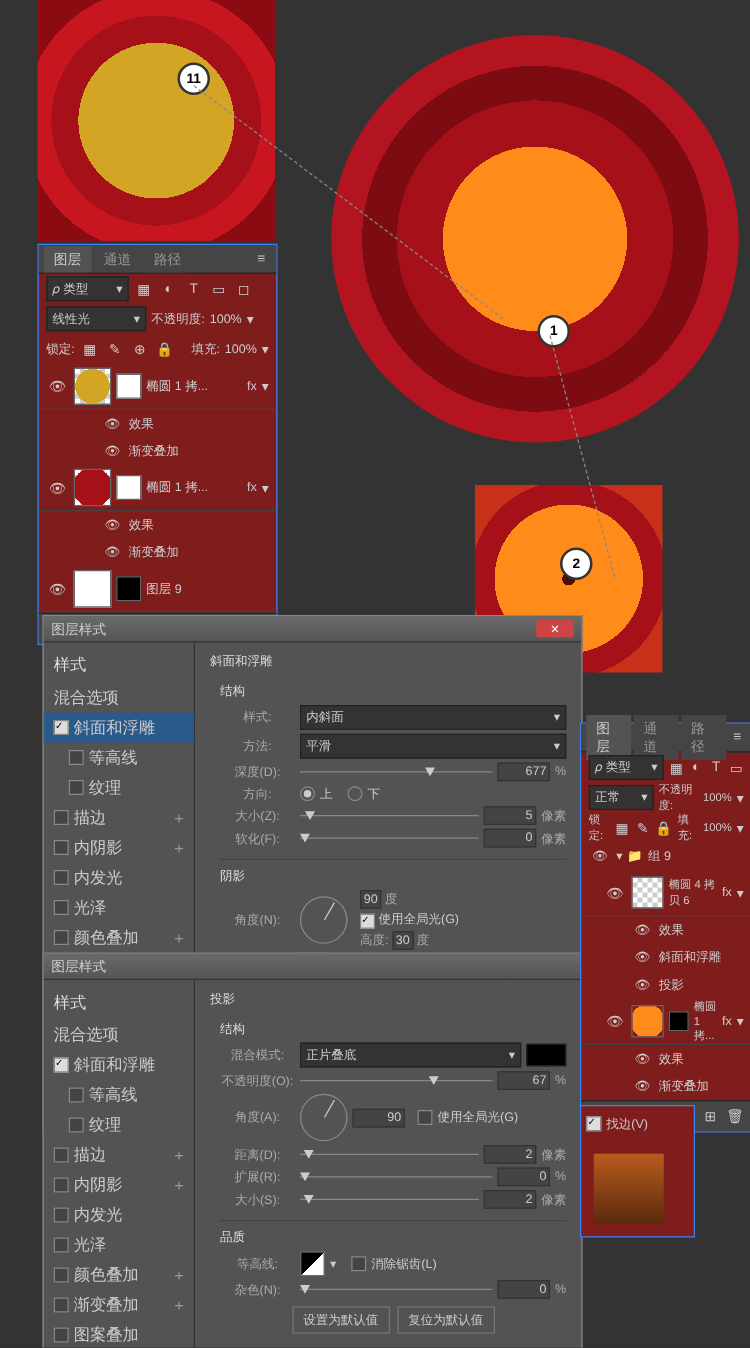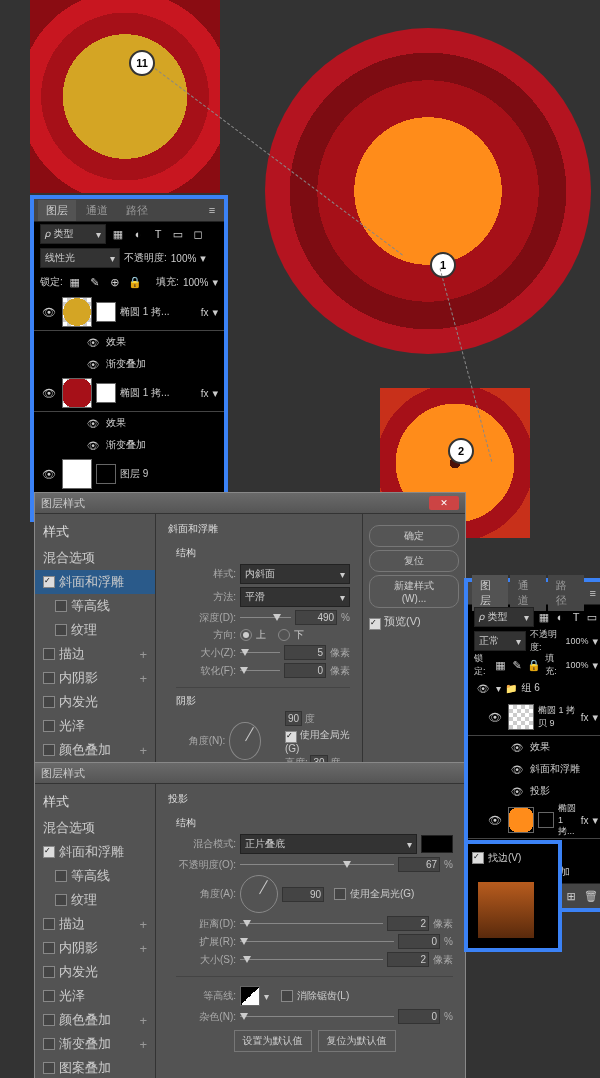--- a/index.html
+++ b/index.html
@@ -1,16 +1,16 @@
 <!DOCTYPE html>
 <html><head>
 <meta charset="utf-8">
 <style>
 body{margin:0;background:#333;font-family:"Microsoft YaHei",sans-serif;font-size:11px;color:#ccc;width:600px;height:1078px;position:relative;overflow:hidden}
-.panel{background:#000000;border:4px solid #3b82f6;position:absolute}
+.panel{background:#7f1d1d;border:1px solid #3b82f6;position:absolute}
 .panel-hdr{display:flex;align-items:center;height:22px;background:#454545;border-bottom:1px solid #222;padding:0 4px}
 .tab{padding:3px 8px;background:#535353;margin-right:2px;font-size:11px}
 .tab.inactive{background:#454545;color:#999}
 .row{display:flex;align-items:center;height:24px;padding:0 6px;gap:4px}
 .sel{background:#333;border:1px solid #222;height:18px;padding:0 4px;display:flex;align-items:center;justify-content:space-between;flex:1;font-size:10px}
 .ico{width:16px;height:16px;display:inline-flex;align-items:center;justify-content:center;font-size:11px;color:#ccc}
 .layer-row{display:flex;align-items:center;height:36px;padding:0 6px;gap:4px;border-bottom:1px solid #444}
 .eye{width:18px;text-align:center}
 .thumb{width:28px;height:28px;background:#000;border:1px solid #666;display:inline-block}
 .thumb.checker{background:repeating-conic-gradient(#ccc 0 25%,#fff 0 50%) 0 0/8px 8px}
@@ -28,21 +28,21 @@
 .side-item.hdr{color:#ddd;padding:5px 8px}
 .side-item.sel-item{background:#2a5a8a}
 .side-item .plus{margin-left:auto;color:#999}
 .chk{width:10px;height:10px;border:1px solid #888;display:inline-block;background:#444}
 .chk.on{background:#ddd}
 .chk.on::after{content:"✓";font-size:8px;color:#000;display:block;line-height:8px}
 .dlg-main{flex:1;padding:8px 12px}
 .sect-title{font-size:10px;color:#ddd;margin-bottom:4px}
 .sect{border-top:1px solid #444;padding:6px 0;margin-left:8px}
 .frow{display:flex;align-items:center;gap:4px;margin:3px 0;font-size:10px}
-.frow .lbl{width:60px;text-align:right;color:#aaa}
+.frow .lbl{width:60px;text-align:center;color:#aaa}
 .slider{flex:1;height:12px;position:relative;background:transparent}
 .slider::before{content:"";position:absolute;top:5px;left:0;right:0;height:1px;background:#888}
 .slider-thumb{position:absolute;top:2px;width:0;height:0;border-left:4px solid transparent;border-right:4px solid transparent;border-top:7px solid #ccc}
 .numbox{width:36px;background:#444;border:1px solid #333;padding:1px 2px;text-align:right;font-size:10px}
 .unit{font-size:10px;color:#aaa}
 .swatch{width:30px;height:16px;border:1px solid #222;display:inline-block}
 .radio{width:10px;height:10px;border:1px solid #888;border-radius:50%;display:inline-block;position:relative}
 .radio.on::after{content:"";position:absolute;inset:2px;background:#ccc;border-radius:50%}
 .angle-dial{width:36px;height:36px;border:1px solid #888;border-radius:50%;position:relative;background:#535353}
 .angle-dial::after{content:"";position:absolute;width:1px;height:16px;background:#ccc;left:50%;top:2px;transform-origin:bottom;transform:rotate(30deg)}
@@ -53,21 +53,21 @@
 .img-preview{position:absolute;border:none}
 .callout{position:absolute;width:22px;height:22px;background:#fff;border:2px solid #333;border-radius:50%;display:flex;align-items:center;justify-content:center;font-size:11px;color:#000;font-weight:bold}
 .dotted-line{position:absolute;border-top:1px dashed #888;transform-origin:left center}
 .mini-panel{position:absolute}
 .props-thumb{width:56px;height:56px;background:linear-gradient(#b85c1e,#5a2a0c);margin:10px}
 </style>
 </head>
 <body>
 
 <div class="img-preview" style="left:30px;top:0;width:190px;height:193px;background:radial-gradient(circle,#d4a524 0 46%,#a61018 46% 62%,#c81620 62% 78%,#8a0c12 78% 100%)"></div>
-<div class="callout" style="left:129px;top:50px">11</div>
+<div class="callout" style="left:142px;top:50px">11</div>
 
 <div class="img-preview" style="left:265px;top:28px;width:326px;height:326px;border-radius:50%;background:radial-gradient(circle,#ff8c1a 0 32%,#a61018 32% 48%,#7d0c12 48% 60%,#b41420 60% 74%,#6a0a0e 74% 92%,#222 92% 100%)"></div>
 <div class="callout" style="left:430px;top:252px">1</div>
 
 <div class="img-preview" style="left:380px;top:388px;width:150px;height:150px;background:radial-gradient(circle,#4a1008 0 5%,#ff8c1a 5% 56%,#a61018 56% 74%,#c8301a 74% 100%)"></div>
 <div class="callout" style="left:448px;top:438px">2</div>
 
 <div class="dotted-line" style="left:155px;top:68px;width:310px;transform:rotate(37deg)"></div>
 <div class="dotted-line" style="left:440px;top:268px;width:200px;transform:rotate(75deg)"></div>
 
@@ -246,21 +246,21 @@
             <div class="sel">
               <span>平滑</span>
               <span>▾</span>
             </div>
           </div>
         <div class="frow">
             <span class="lbl">深度(D):</span>
             <div class="slider">
               <span class="slider-thumb" style="left:65%"></span>
             </div>
-            <span class="numbox">490</span>
+            <span class="numbox">677</span>
             <span class="unit">%</span>
           </div>
         <div class="frow">
             <span class="lbl">方向:</span>
             <span class="radio on"></span>
             <span>上</span>
             <span class="radio" style="margin-left:8px"></span>
             <span>下</span>
           </div>
         <div class="frow">
@@ -278,21 +278,21 @@
             </div>
             <span class="numbox">0</span>
             <span class="unit">像素</span>
           </div>
       </div>
       <div class="sect">
         <div class="sect-title">阴影</div>
         <div class="frow">
             <span class="lbl">角度(N):</span>
             <div class="angle-dial"></div>
-            <div style="margin-left:20px">
+            <div style="margin-left:6px">
               <div><span class="numbox">90</span> <span class="unit">度</span></div>
               <div style="margin-top:2px"><span class="chk on"></span> <span>使用全局光(G)</span></div>
               <div style="margin-top:2px"><span class="lbl" style="width:auto">高度:</span> <span class="numbox">30</span> <span class="unit">度</span></div>
             </div>
           </div>
         <div class="frow">
             <span class="lbl">光泽等高线:</span>
             <span class="thumb sm" style="background:linear-gradient(135deg,#000 50%,#fff 50%)"></span>
             <span>▾</span>
             <span class="chk" style="margin-left:8px"></span>
@@ -329,26 +329,20 @@
             </div>
             <span class="numbox">67</span>
             <span class="unit">%</span>
           </div>
         <div class="btn-row">
             <span class="fbtn">设置为默认值</span>
             <span class="fbtn">复位为默认值</span>
           </div>
       </div>
     </div>
-    <div class="dlg-right">
-      <span class="btn">确定</span>
-      <span class="btn">复位</span>
-      <span class="btn">新建样式(W)...</span>
-      <div style="margin-top:6px"><span class="chk on"></span> <span>预览(V)</span></div>
-    </div>
   </div>
 </div>
 
 <div class="dlg" style="left:34px;top:762px;width:430px">
   <div class="dlg-title">
       <span>图层样式</span>
     </div>
   <div class="dlg-body">
     <div class="side-list">
       <div class="side-item hdr">样式</div>
@@ -454,20 +448,21 @@
         <div class="frow">
             <span class="lbl">大小(S):</span>
             <div class="slider">
               <span class="slider-thumb" style="left:2%"></span>
             </div>
             <span class="numbox">2</span>
             <span class="unit">像素</span>
           </div>
       </div>
       <div class="sect">
+        <div class="sect-title">品质</div>
         <div class="frow">
             <span class="lbl">等高线:</span>
             <span class="thumb sm" style="background:linear-gradient(135deg,#000 50%,#fff 50%)"></span>
             <span>▾</span>
             <span class="chk" style="margin-left:8px"></span>
             <span>消除锯齿(L)</span>
           </div>
         <div class="frow">
             <span class="lbl">杂色(N):</span>
             <div class="slider">
@@ -517,26 +512,26 @@
     <span class="ico">✎</span>
     <span class="ico">🔒</span>
     <span style="font-size:9px;margin-left:auto">填充:</span>
     <span style="font-size:9px">100%</span>
       <span>▾</span>
   </div>
   <div class="sub-row" style="padding-left:6px">
       <span class="eye">👁</span>
       <span>▾</span>
       <span>📁</span>
-      <span>组 6</span>
+      <span>组 9</span>
     </div>
   <div class="layer-row" style="padding-left:18px">
     <span class="eye">👁</span>
     <span class="thumb checker sm" style="width:24px;height:24px"></span>
-    <span class="layer-name" style="font-size:9px">椭圆 1 拷贝 9</span>
+    <span class="layer-name" style="font-size:9px">椭圆 4 拷贝 6</span>
     <span class="fx">fx</span>
       <span>▾</span>
   </div>
   <div class="sub-row" style="padding-left:40px">
       <span class="eye">👁</span>
       <span>效果</span>
     </div>
   <div class="sub-row" style="padding-left:40px">
       <span class="eye">👁</span>
       <span>斜面和浮雕</span>
@@ -565,19 +560,19 @@
     <span class="ico">⫘</span>
     <span class="ico">fx</span>
     <span class="ico">◯</span>
     <span class="ico">◐</span>
     <span class="ico">▭</span>
     <span class="ico">⊞</span>
     <span class="ico">🗑</span>
   </div>
 </div>
 
-<div class="panel mini-panel" style="left:464px;top:840px;width:90px">
+<div class="panel mini-panel" style="left:464px;top:884px;width:90px">
   <div class="row" style="padding:2px 4px">
       <span class="chk on"></span>
       <span style="font-size:10px">找边(V)</span>
     </div>
   <div class="props-thumb"></div>
 </div>
 
 </body></html>

